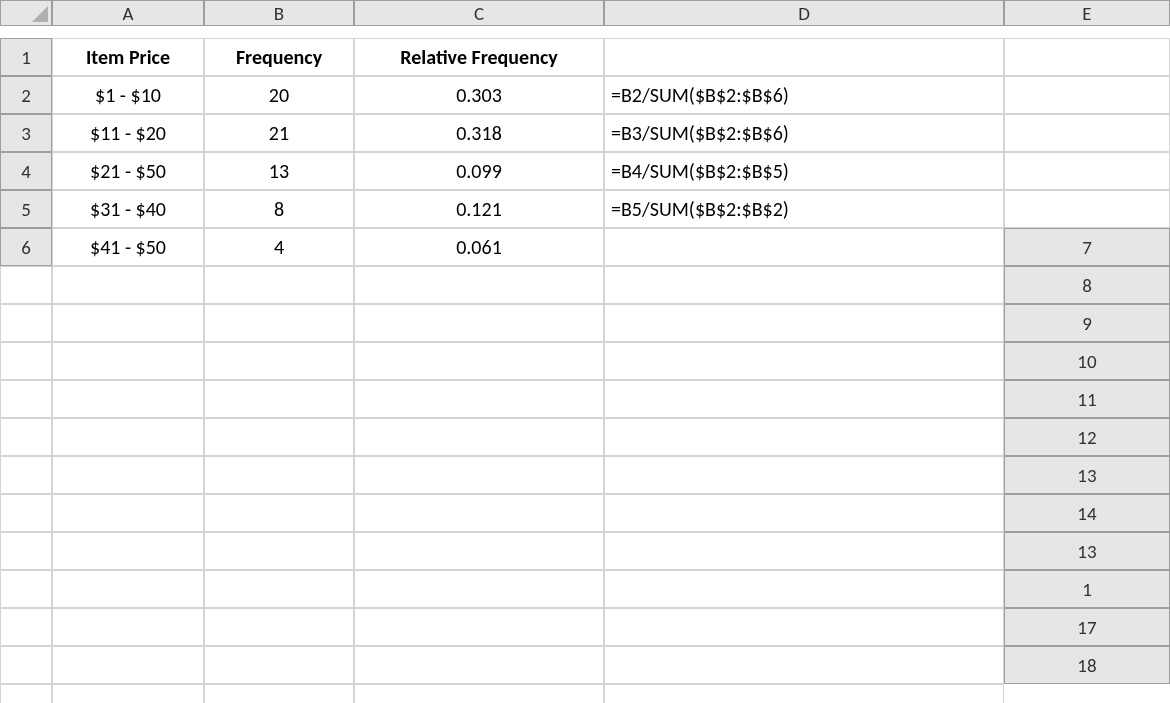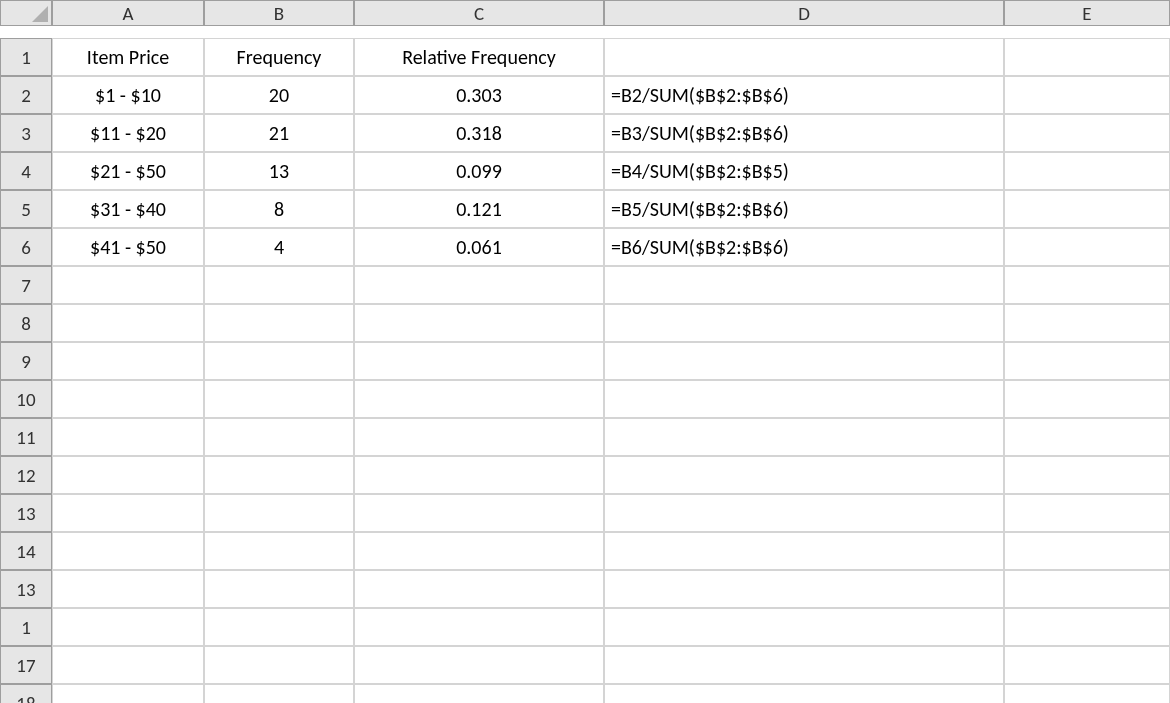--- a/index.html
+++ b/index.html
@@ -64,21 +64,21 @@
     }
     .cell {
       background: #ffffff;
       justify-content: center;
     }
     .cell.left {
       justify-content: flex-start;
       text-align: center;
     }
     .cell.bold {
-      font-weight: normal;
+      font-weight: bold;
     }
   </style>
 </head>
 <body>
 
 <div class="spreadsheet">
 
   <div class="corner-cell"></div>
   <div class="header-cell">A</div>
   <div class="header-cell">B</div>
@@ -111,28 +111,27 @@
   <div class="cell">$21 - $50</div>
   <div class="cell">13</div>
   <div class="cell">0.099</div>
   <div class="cell left">=B4/SUM($B$2:$B$5)</div>
   <div class="cell"></div>
 
   <div class="rownum-cell">5</div>
   <div class="cell">$31 - $40</div>
   <div class="cell">8</div>
   <div class="cell">0.121</div>
-  <div class="cell left">=B5/SUM($B$2:$B$6)</div>
+  <div class="cell left">=B5/SUM($B$2:$B$2)</div>
   <div class="cell"></div>
 
   <div class="rownum-cell">6</div>
   <div class="cell">$41 - $50</div>
   <div class="cell">4</div>
   <div class="cell">0.061</div>
-  <div class="cell left">=B6/SUM($B$2:$B$6)</div>
   <div class="cell"></div>
 
   <div class="rownum-cell">7</div>
   <div class="cell"></div>
   <div class="cell"></div>
   <div class="cell"></div>
   <div class="cell"></div>
   <div class="cell"></div>
 
   <div class="rownum-cell">8</div>

